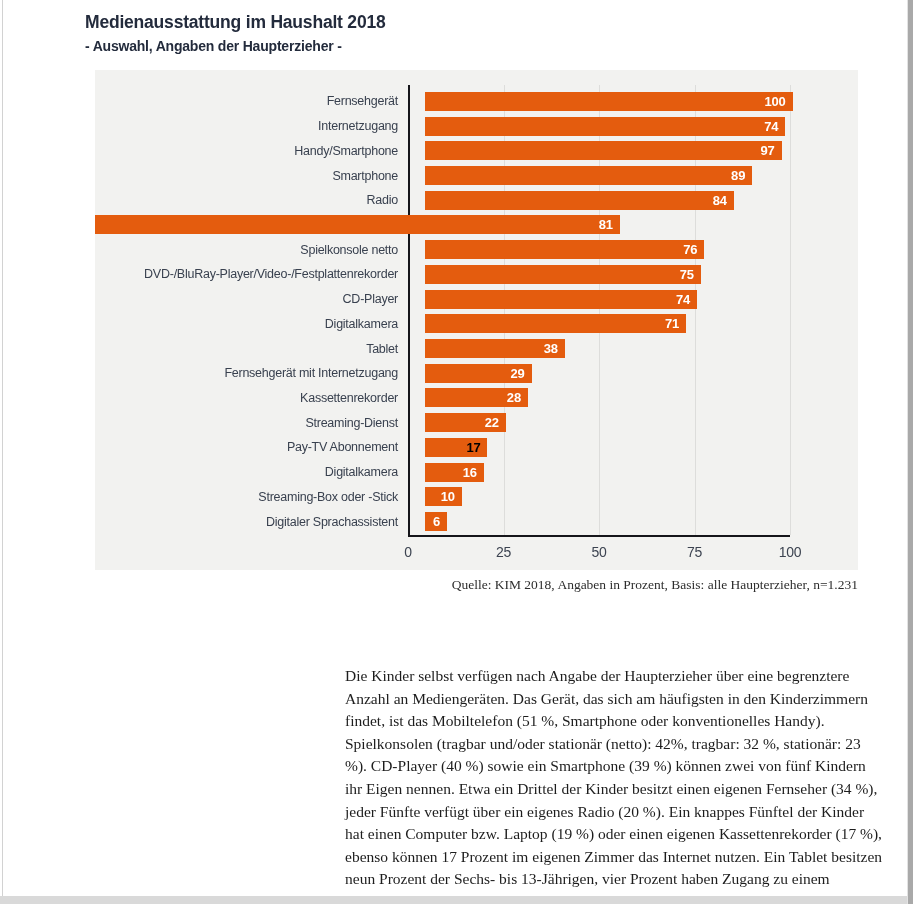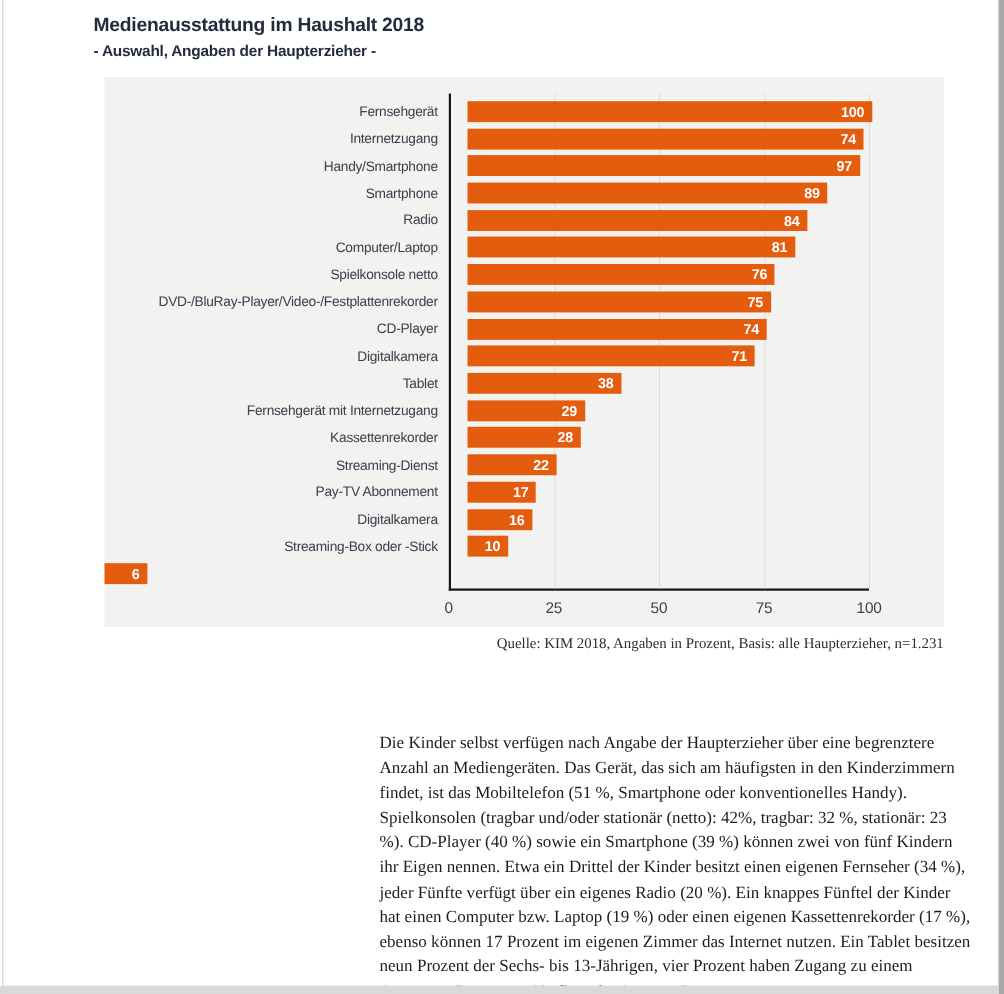--- a/index.html
+++ b/index.html
@@ -155,21 +155,20 @@
         </div>
         <div class="bar-row">
           <div class="bar-label">Radio</div>
           <div class="bar-track">
             <div class="bar" style="width: 71.316%; background: rgb(228, 92, 14);">
               <span class="bar-value" style="color: rgb(255, 255, 255);">84</span>
             </div>
           </div>
         </div>
         <div class="bar-row">
-          <div class="bar-label">Computer/Laptop</div>
           <div class="bar-track">
             <div class="bar" style="width: 68.769%; background: rgb(228, 92, 14);">
               <span class="bar-value" style="color: rgb(255, 255, 255);">81</span>
             </div>
           </div>
         </div>
         <div class="bar-row">
           <div class="bar-label">Spielkonsole netto</div>
           <div class="bar-track">
             <div class="bar" style="width: 64.524%; background: rgb(228, 92, 14);">
@@ -230,41 +229,42 @@
           <div class="bar-track">
             <div class="bar" style="width: 18.678%; background: rgb(228, 92, 14);">
               <span class="bar-value" style="color: rgb(255, 255, 255);">22</span>
             </div>
           </div>
         </div>
         <div class="bar-row">
           <div class="bar-label">Pay-TV Abonnement</div>
           <div class="bar-track">
             <div class="bar" style="width: 14.433%; background: rgb(228, 92, 14);">
-              <span class="bar-value" style="color: #ffffff;">17</span>
+              <span class="bar-value" style="color: #000000;">17</span>
             </div>
           </div>
         </div>
         <div class="bar-row">
           <div class="bar-label">Digitalkamera</div>
           <div class="bar-track">
             <div class="bar" style="width: 13.584%; background: rgb(228, 92, 14);">
               <span class="bar-value" style="color: rgb(255, 255, 255); text-align: center;">16</span>
             </div>
           </div>
         </div>
         <div class="bar-row">
           <div class="bar-label">Streaming-Box oder -Stick</div>
           <div class="bar-track">
             <div class="bar" style="width: 8.49%; background: rgb(228, 92, 14);">
               <span class="bar-value" style="color: rgb(255, 255, 255);">10</span>
             </div>
           </div>
         </div>
         <div class="bar-row">
+          <div class="bar-label">Digitaler Sprachassistent</div>
           <div class="bar-track">
             <div class="bar" style="width: 5.094%; background: rgb(228, 92, 14);">
               <span class="bar-value" style="color: rgb(255, 255, 255);">6</span>
             </div>
           </div>
         </div>
       </div>
     <div class="x-ticks">
 
     <span class="x-tick" style="left: 0%;">0</span>

